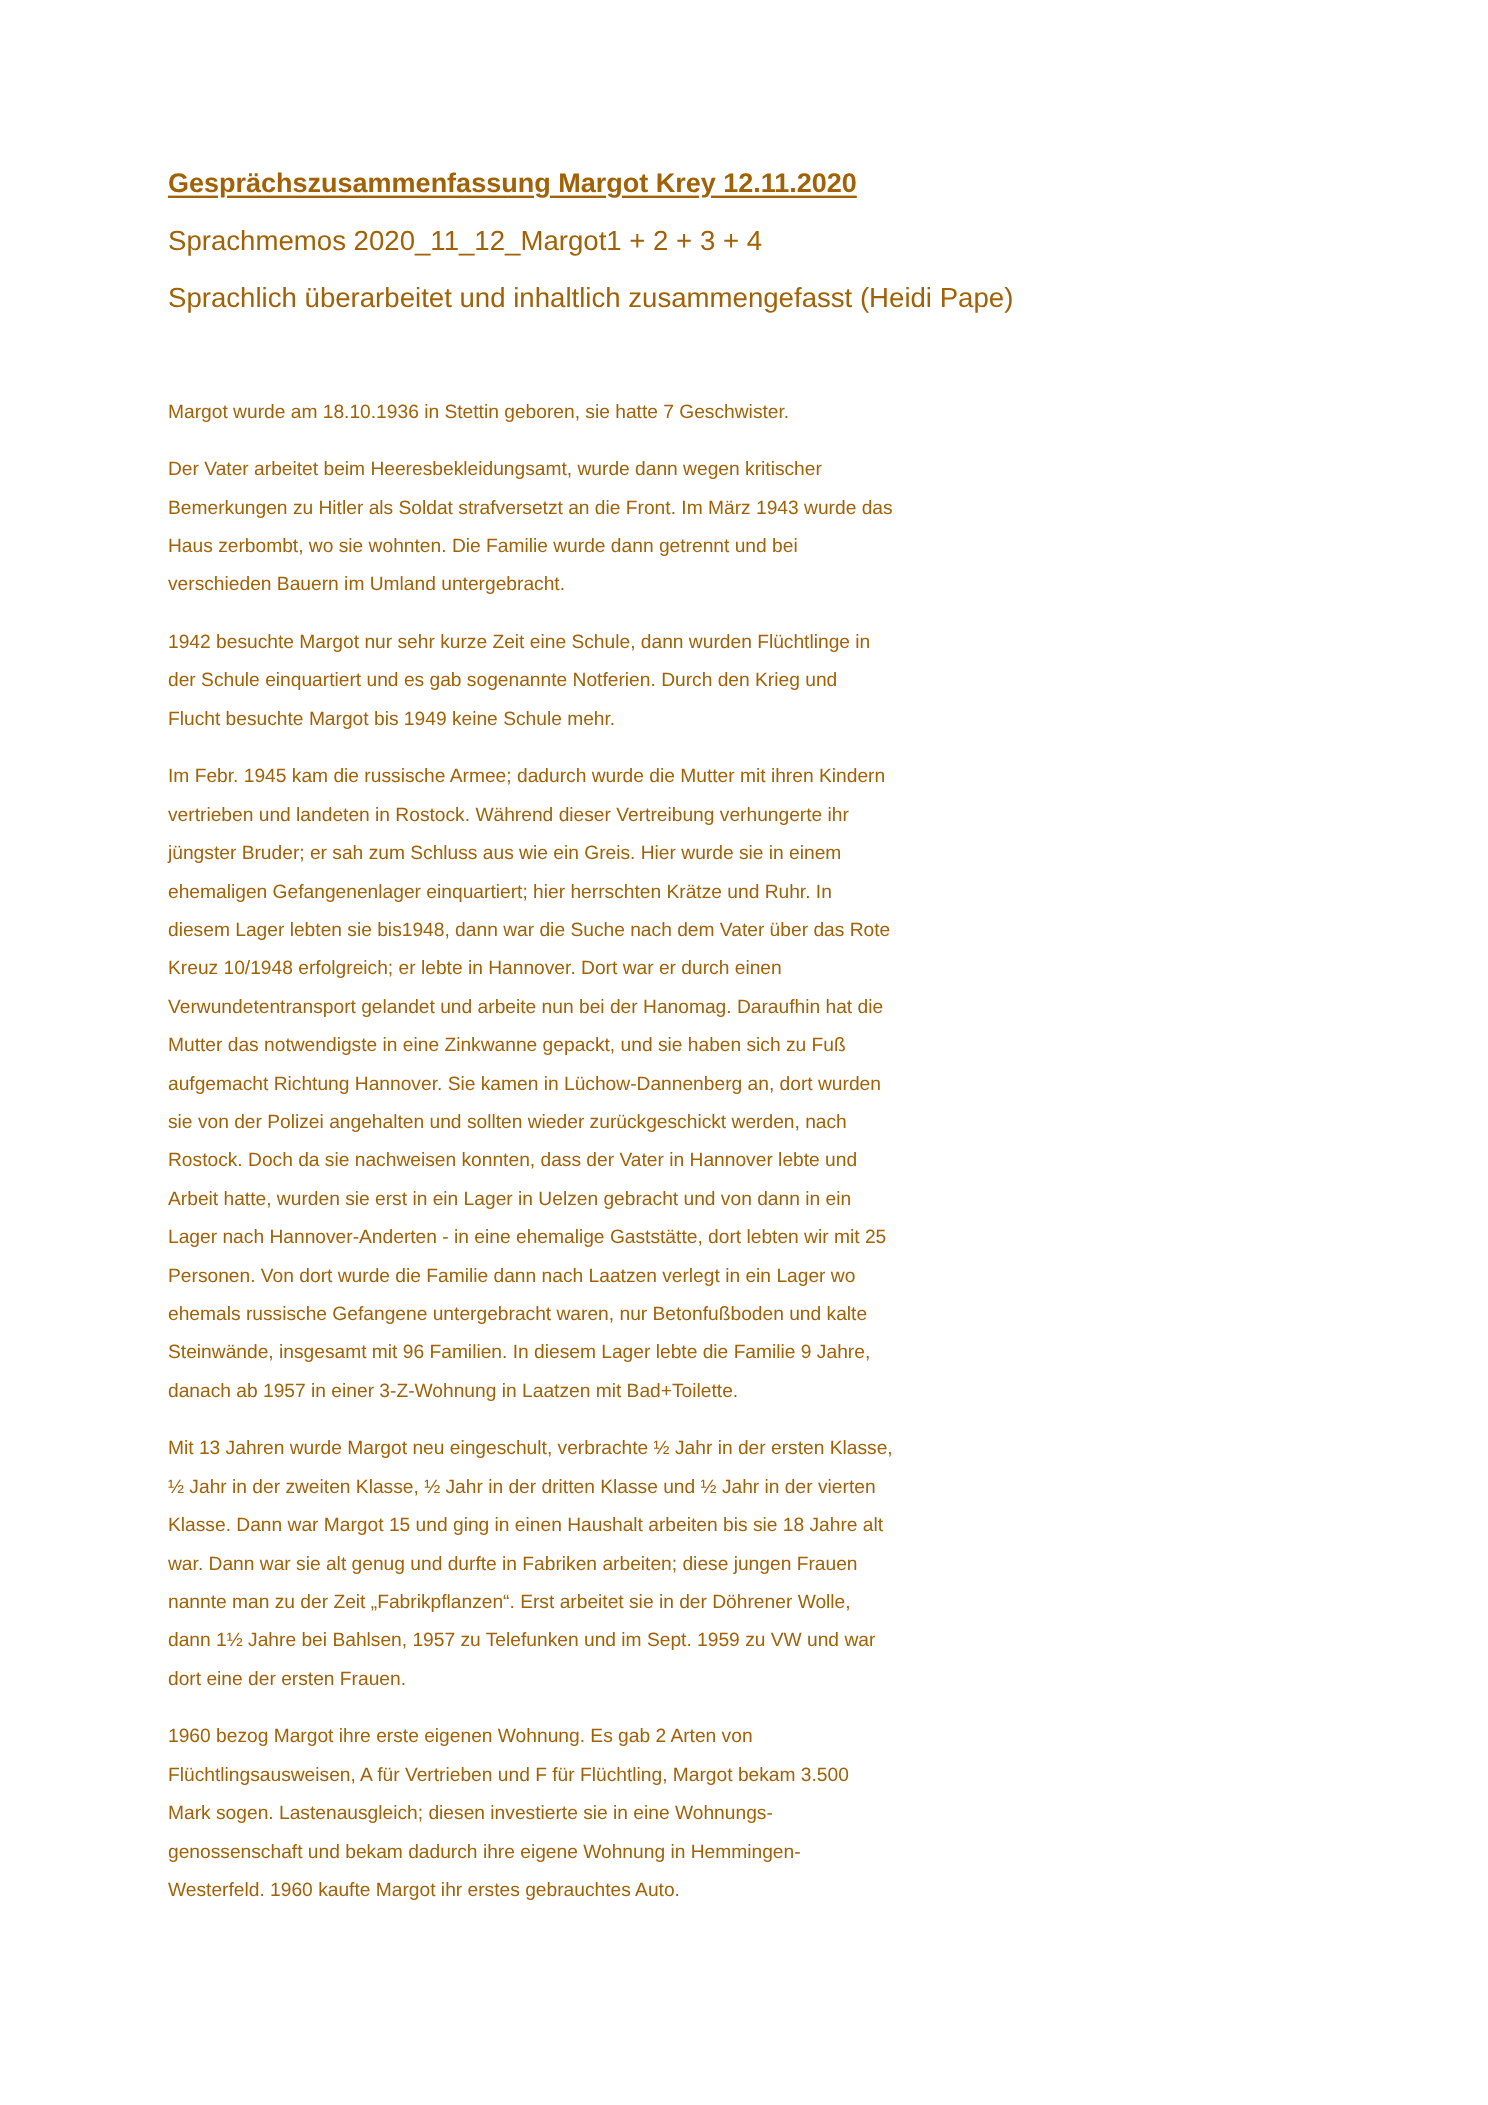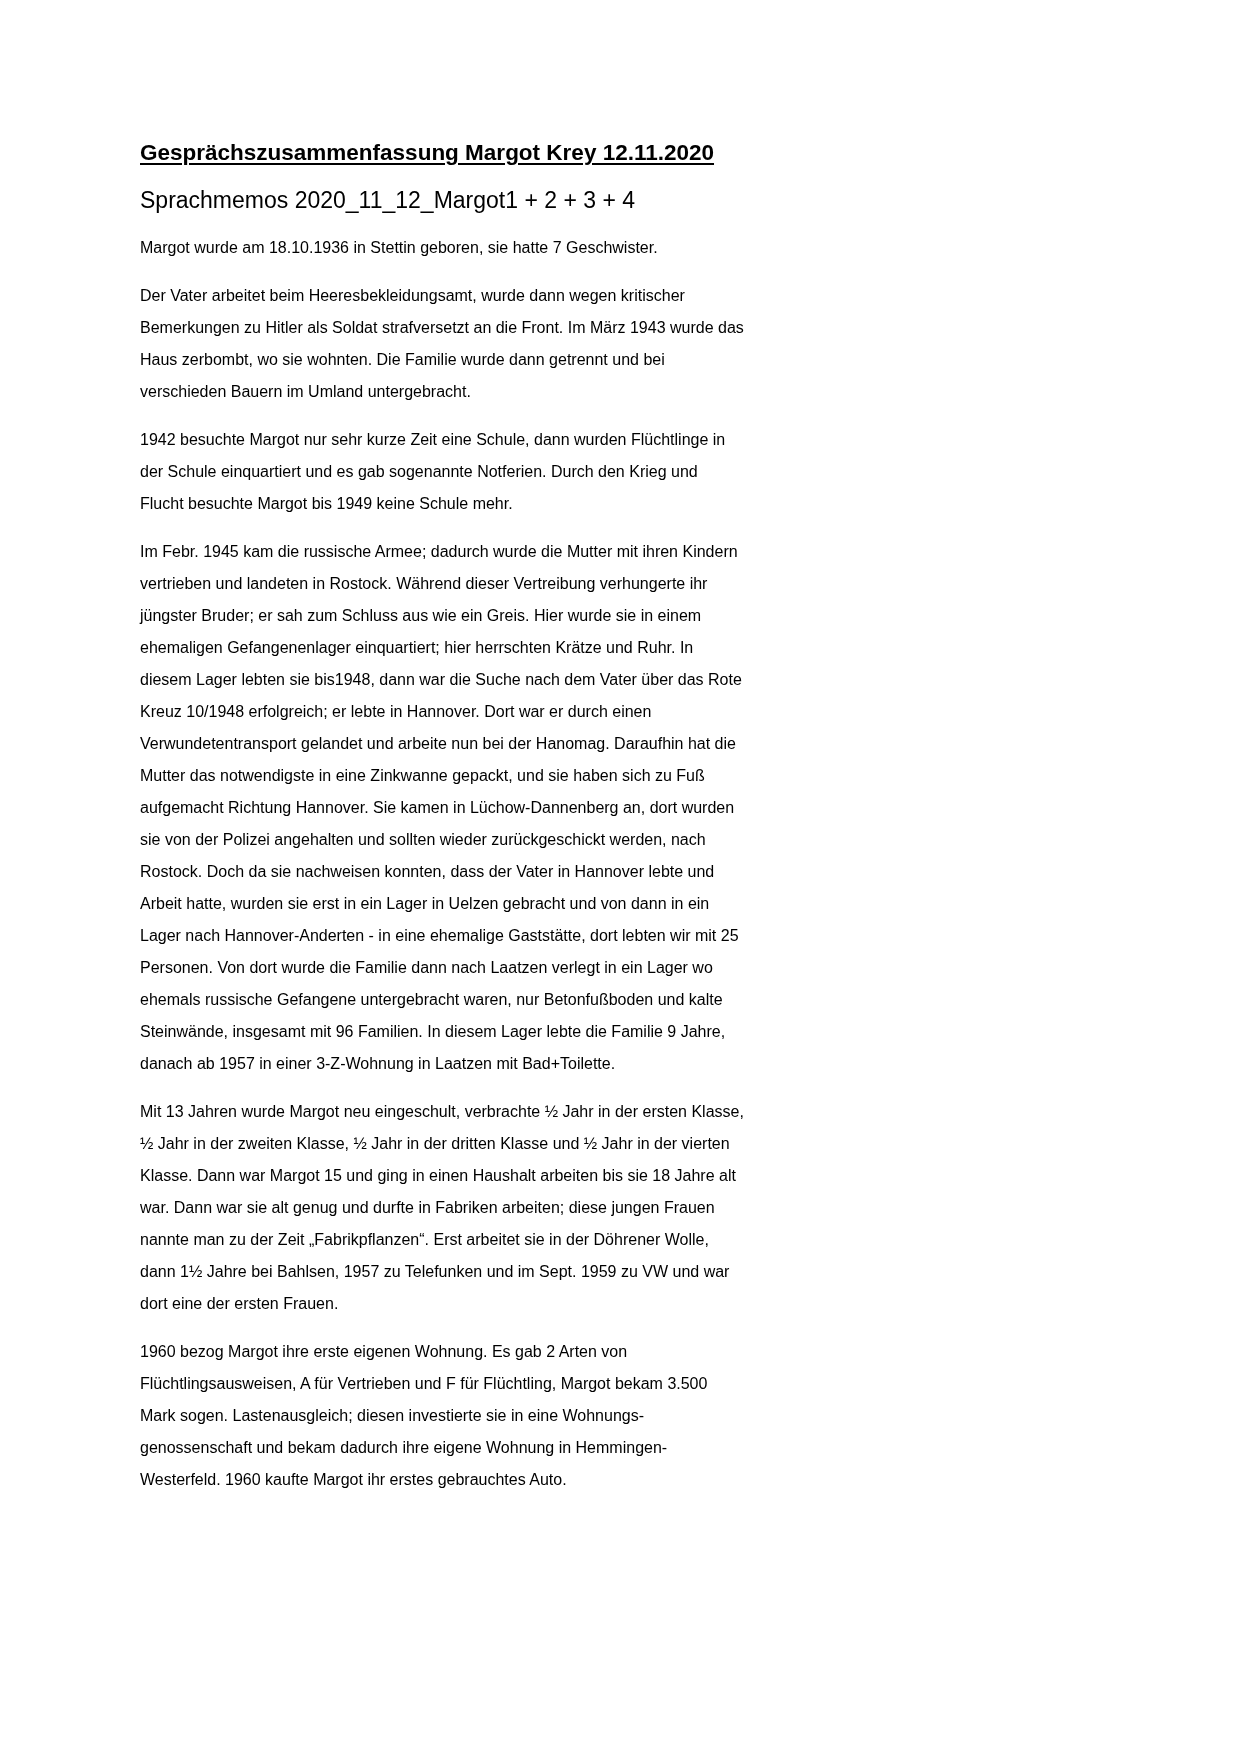--- a/index.html
+++ b/index.html
@@ -7,21 +7,21 @@
     padding: 0;
     background: #ffffff;
   }
   .page {
     position: relative;
     width: 1240px;
     height: 1754px;
     background: #ffffff;
     overflow: hidden;
     font-family: "Liberation Sans", sans-serif;
-    color: #000000;
+    color: #a16207;
     box-sizing: border-box;
     padding: 137px 130px 0 140px;
   }
   .doc-title {
     font-size: 22.5px;
     font-weight: bold;
     text-decoration: underline;
     text-underline-offset: 3px;
     line-height: 32px;
     margin: 0 0 15px 0;
@@ -45,20 +45,21 @@
   }
 </style>
 </head>
 <body>
 
 <div class="page">
   <h1 class="doc-title">Gesprächszusammenfassung Margot Krey 12.11.2020</h1>
 
   <p class="meta-line">Sprachmemos 2020_11_12_Margot1 + 2 + 3 + 4</p>
 
+  <p class="meta-line last">Sprachlich überarbeitet und inhaltlich zusammengefasst (Heidi Pape)</p>
 
   <p class="para">Margot wurde am 18.10.1936 in Stettin geboren, sie hatte 7 Geschwister.</p>
 
   <p class="para">Der Vater arbeitet beim Heeresbekleidungsamt, wurde dann wegen kritischer
 Bemerkungen zu Hitler als Soldat strafversetzt an die Front. Im März 1943 wurde das
 Haus zerbombt, wo sie wohnten. Die Familie wurde dann getrennt und bei
 verschieden Bauern im Umland untergebracht.</p>
 
   <p class="para">1942 besuchte Margot nur sehr kurze Zeit eine Schule, dann wurden Flüchtlinge in
 der Schule einquartiert und es gab sogenannte Notferien. Durch den Krieg und

